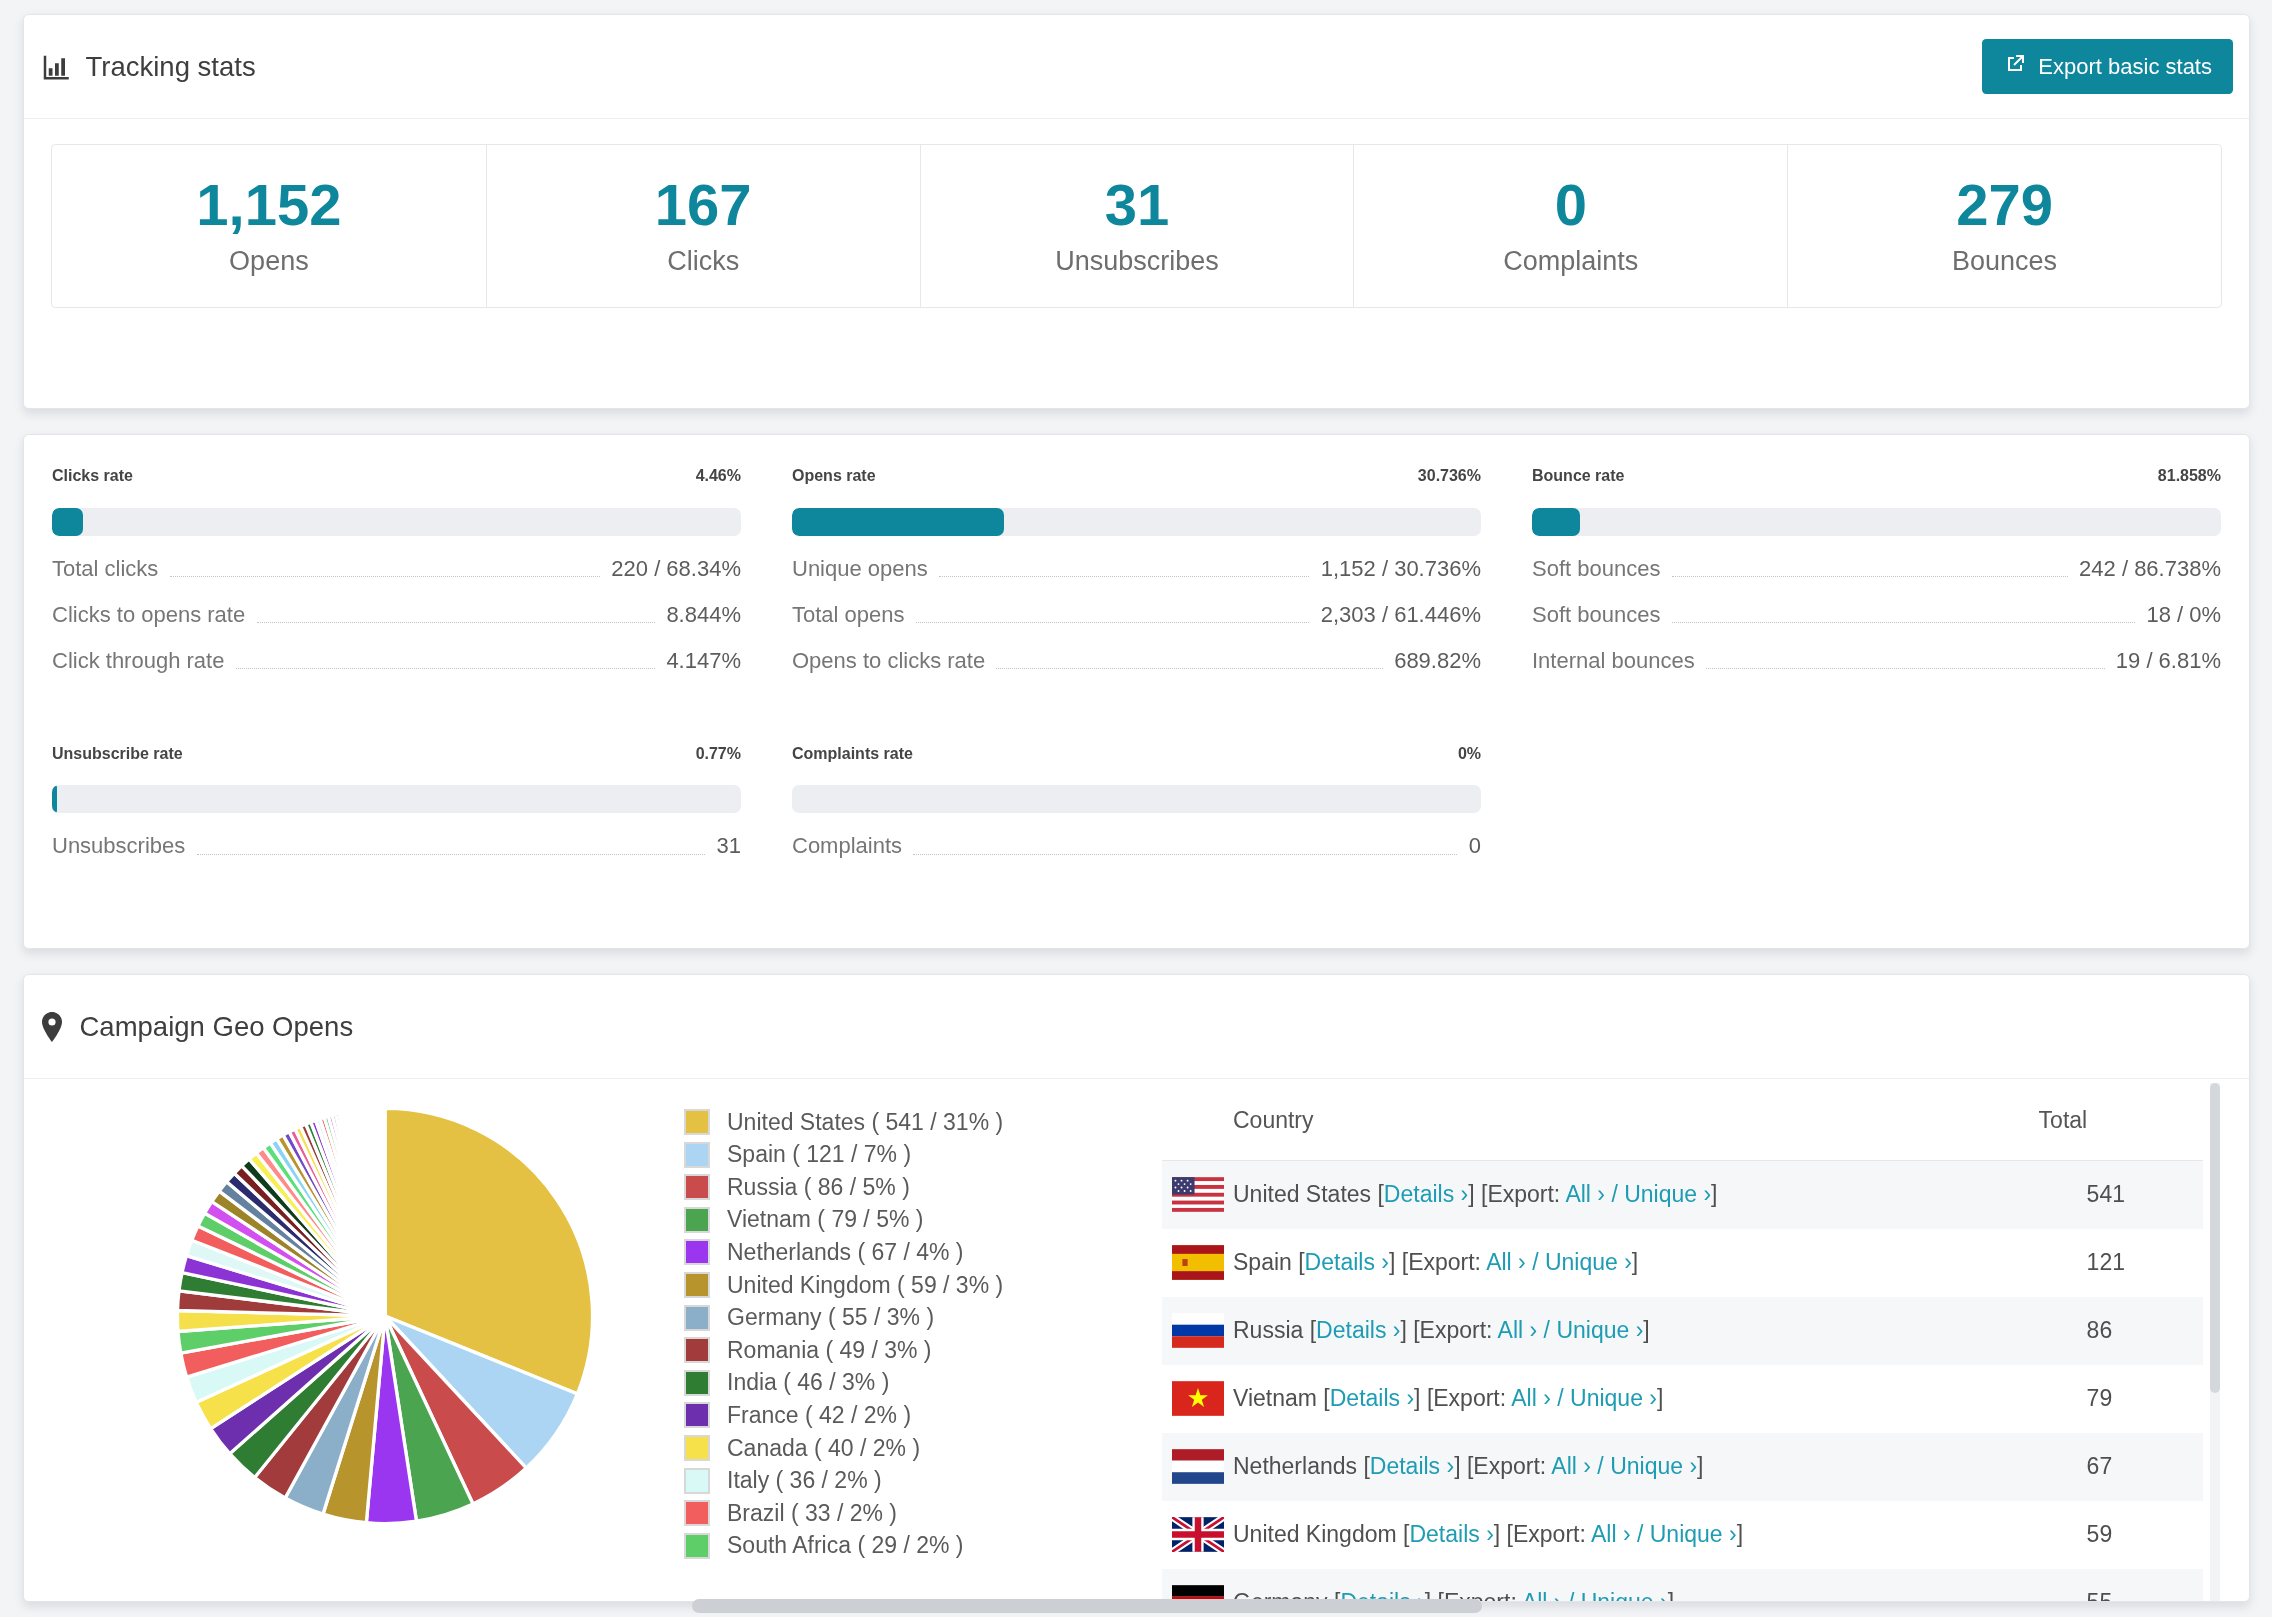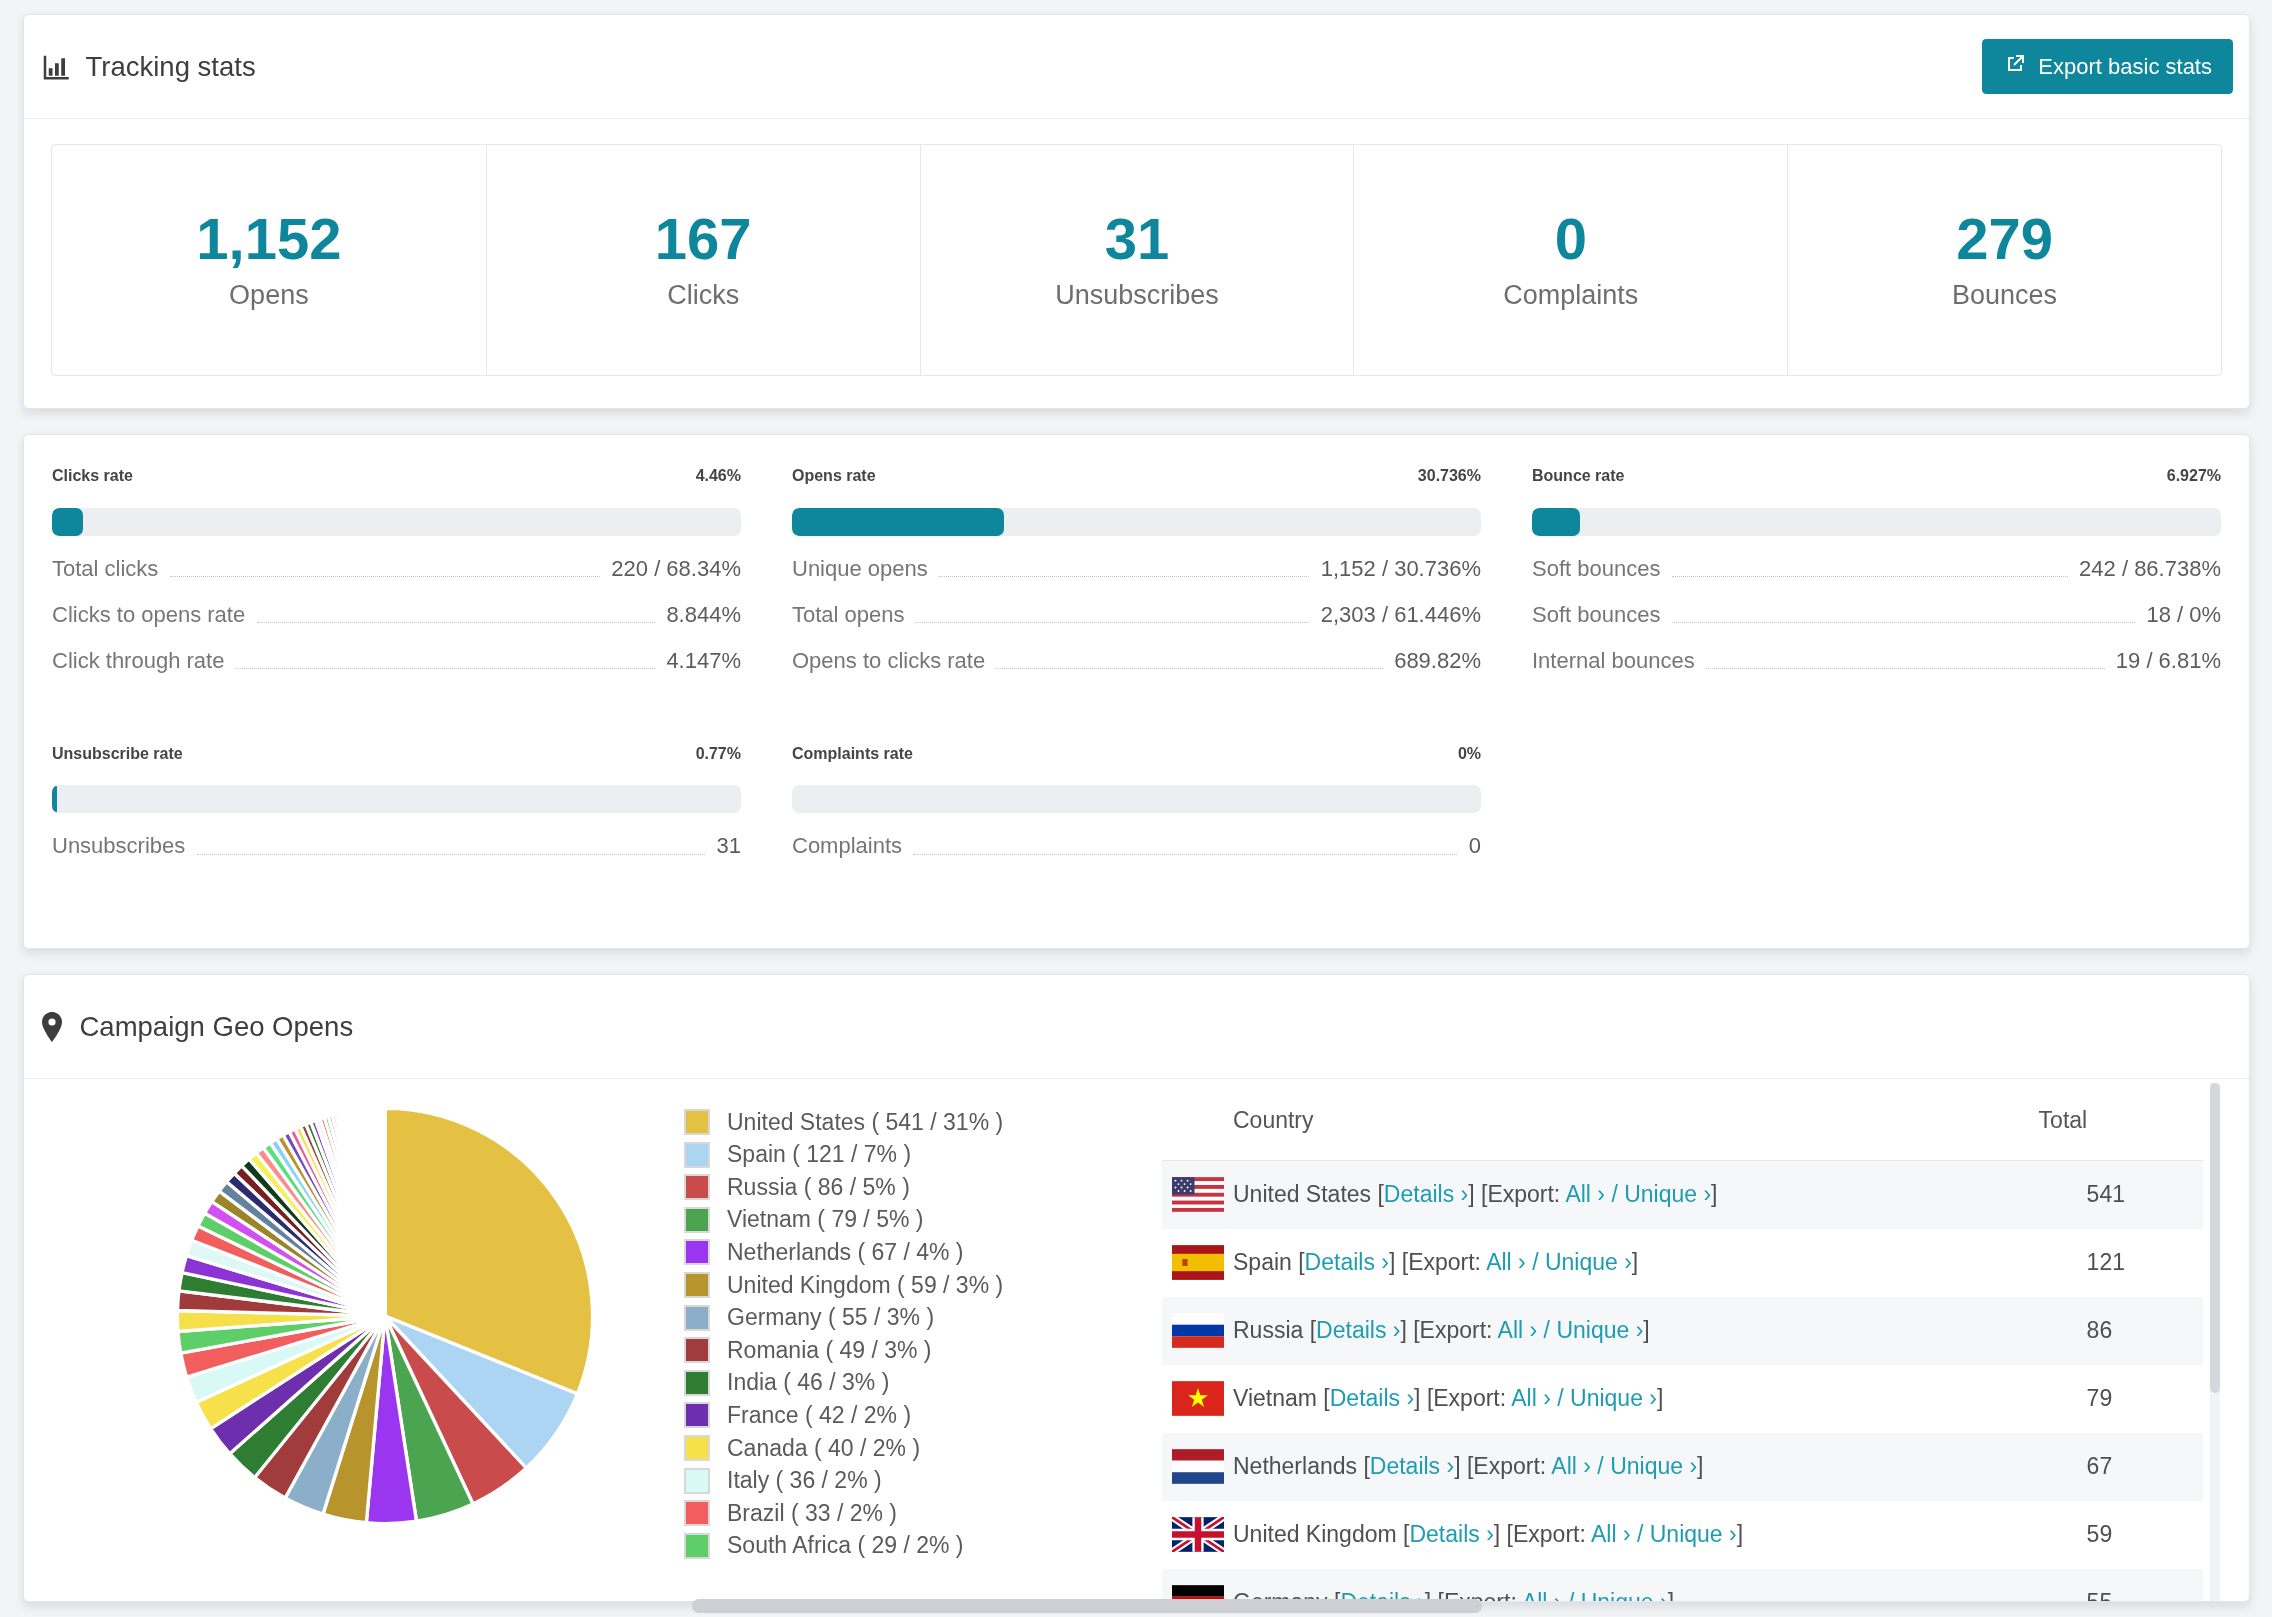--- a/index.html
+++ b/index.html
@@ -22,21 +22,21 @@
   
   .export-btn {
     margin-left:auto; display:flex; align-items:center; gap:11.3px;
     background:var(--accent); color:#fff; font-size:22px;
     padding:12.7px 21px; border-radius:4.2px; border:none; cursor:pointer;
   }
 
   
   .summary-box {
     margin:25.4px 27px; border:0.7px solid #e5e7ea; border-radius:4.2px;
-    display:grid; grid-template-columns:repeat(5,1fr); height:232px;
+    display:grid; grid-template-columns:repeat(5,1fr); height:164px;
   }
   .summary-cell { display:flex; flex-direction:column; align-items:center; justify-content:center; }
   .summary-cell + .summary-cell { border-left:0.7px solid #e5e7ea; }
   .summary-num { font-size:58px; font-weight:bold; color:var(--accent); line-height:1; }
   .summary-label { font-size:27px; color:#6e6e6e; margin-top:12.7px; }
 
   
   .rates-grid {
     padding:32px 28px 28px; display:grid; grid-template-columns:1fr 1fr 1fr;
     column-gap:51px; row-gap:71px;
@@ -182,21 +182,21 @@
           <div class="rate-row">
     <span class="rate-row-label">Opens to clicks rate</span>
     <span class="leader"></span>
     <span class="rate-row-value">689.82%</span>
   </div>
         </div>
   </div>
       <div class="rate-block">
     <div class="rate-title-row">
       <span class="rate-title">Bounce rate</span>
-      <span class="rate-value">6.927%</span>
+      <span class="rate-value">81.858%</span>
     </div>
     <div class="rate-bar">
           <div class="rate-fill" style="width: 6.927%;"></div>
         </div>
     <div class="rate-rows">
           <div class="rate-row">
     <span class="rate-row-label">Soft bounces</span>
     <span class="leader"></span>
     <span class="rate-row-value">242 / 86.738%</span>
   </div>

